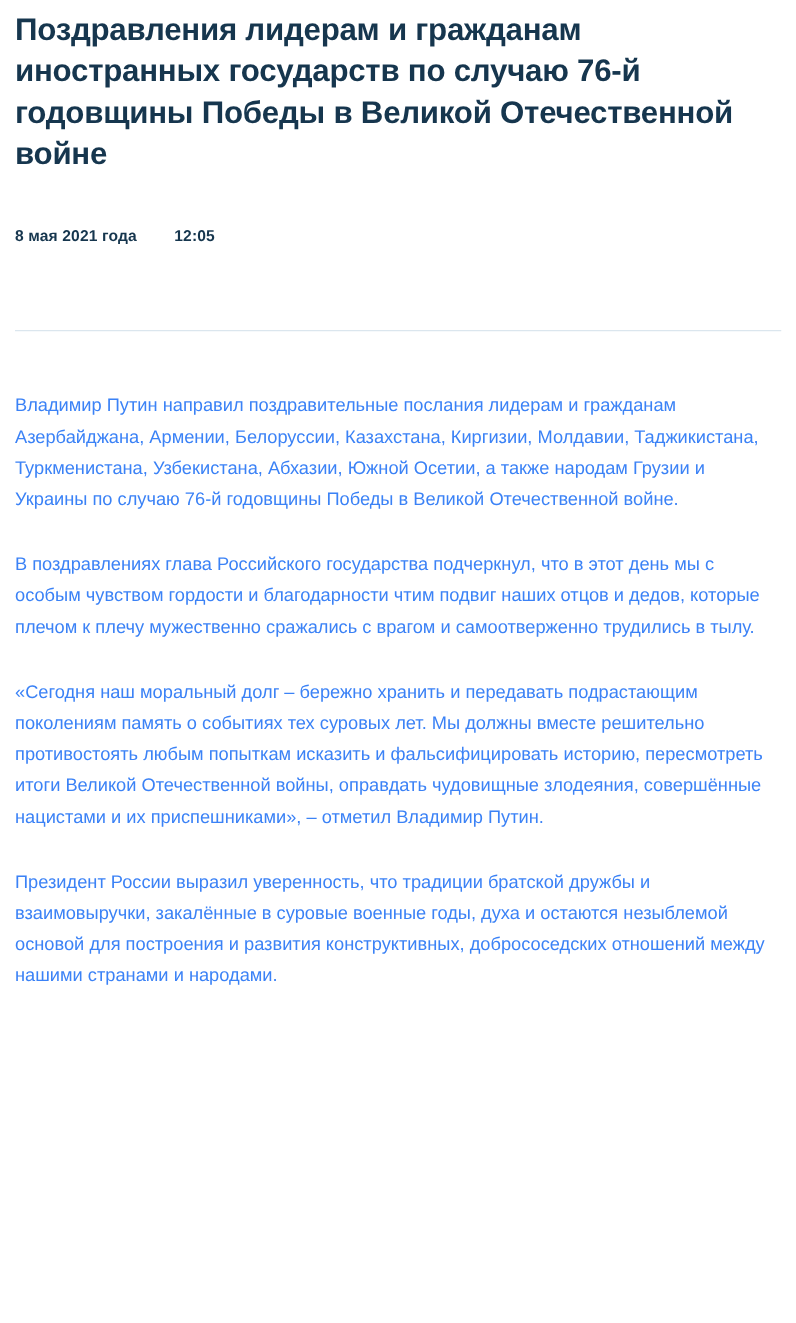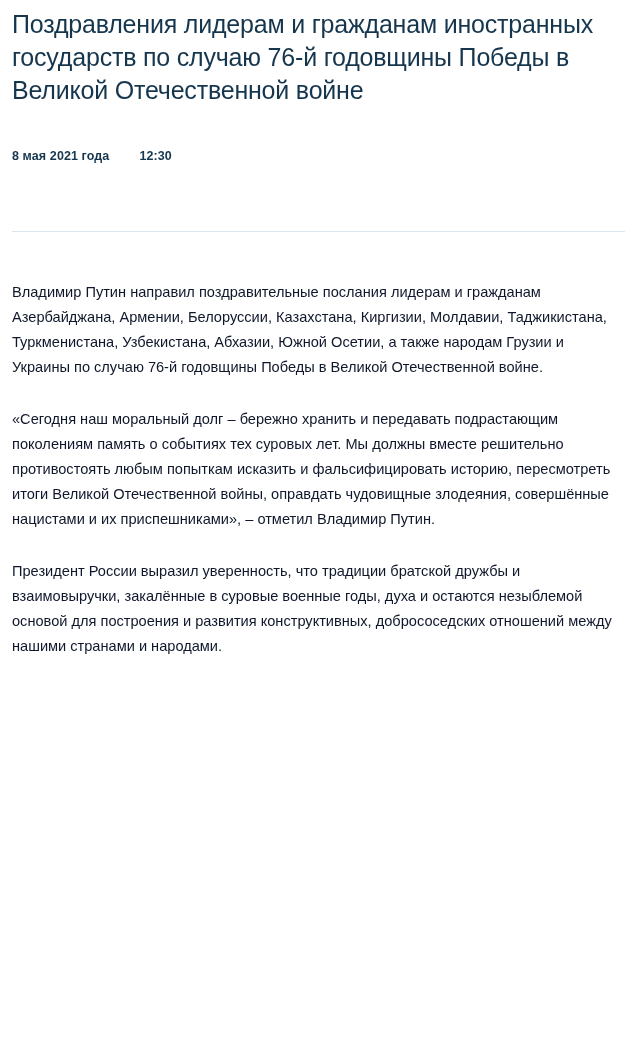--- a/index.html
+++ b/index.html
@@ -18,21 +18,21 @@
     width: 637px;
     box-sizing: border-box;
     padding: 0 12px;
     position: relative;
   }
   .article-title {
     margin: 0;
     padding-top: 8px;
     font-size: 25px;
     line-height: 33px;
-    font-weight: normal;
+    font-weight: bold;
     color: #16364e;
     letter-spacing: -0.2px;
   }
   .meta {
     margin-top: 42px;
     display: flex;
     align-items: flex-end;
     font-size: 12.5px;
     color: #16364e;
     font-weight: bold;
@@ -51,39 +51,40 @@
     width: 613px;
   }
   .body-text {
     margin-top: 48px;
     padding-bottom: 10px;
   }
   .body-text p {
     margin: 0 0 27px 0;
     font-size: 14.6px;
     line-height: 25px;
-    color: #0f172a;
+    color: #3b82f6;
   }
   .body-text p:last-child {
     margin-bottom: 0;
   }
 </style>
 </head>
 <body>
 
 <div class="page">
 
   <h1 class="article-title">Поздравления лидерам и гражданам иностранных государств по случаю 76-й годовщины Победы в Великой Отечественной войне</h1>
 
   <div class="meta">
     <span class="date">8 мая 2021 года</span>
-    <span class="time">12:30</span>
+    <span class="time">12:05</span>
   </div>
 
   <div class="divider"></div>
 
   <div class="body-text">
     <p>Владимир Путин направил поздравительные послания лидерам и гражданам Азербайджана, Армении, Белоруссии, Казахстана, Киргизии, Молдавии, Таджикистана, Туркменистана, Узбекистана, Абхазии, Южной Осетии, а также народам Грузии и Украины по случаю 76-й годовщины Победы в Великой Отечественной войне.</p>
+    <p>В поздравлениях глава Российского государства подчеркнул, что в этот день мы с особым чувством гордости и благодарности чтим подвиг наших отцов и дедов, которые плечом к плечу мужественно сражались с врагом и самоотверженно трудились в тылу.</p>
     <p>«Сегодня наш моральный долг – бережно хранить и передавать подрастающим поколениям память о событиях тех суровых лет. Мы должны вместе решительно противостоять любым попыткам исказить и фальсифицировать историю, пересмотреть итоги Великой Отечественной войны, оправдать чудовищные злодеяния, совершённые нацистами и их приспешниками», – отметил Владимир Путин.</p>
     <p>Президент России выразил уверенность, что традиции братской дружбы и взаимовыручки, закалённые в суровые военные годы, духа и остаются незыблемой основой для построения и развития конструктивных, добрососедских отношений между нашими странами и народами.</p>
   </div>
 
 </div>
 
 </body></html>

